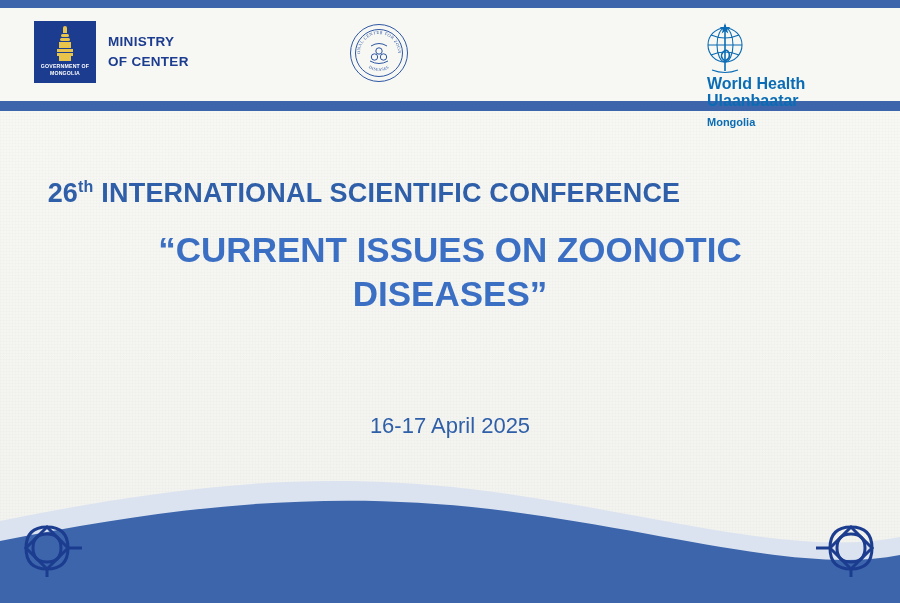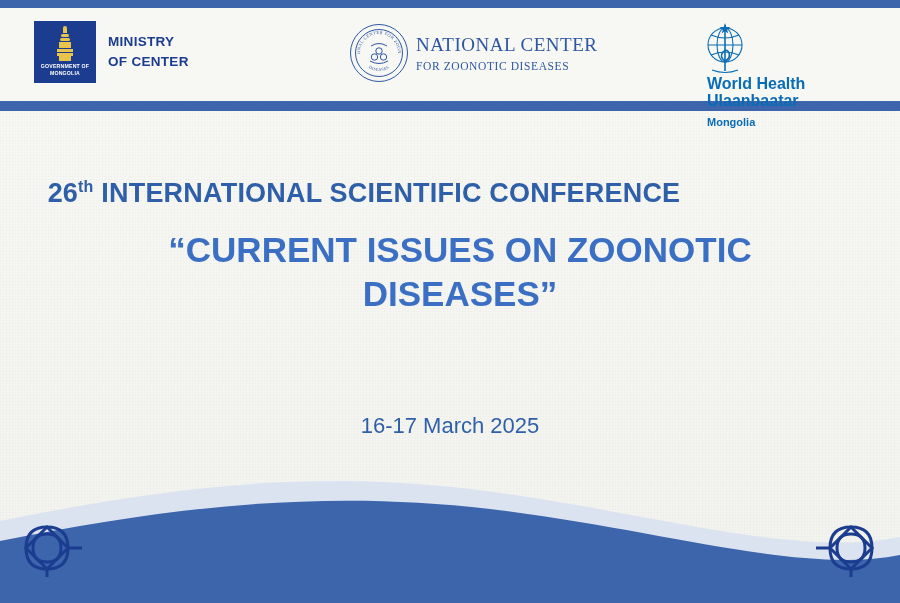--- a/index.html
+++ b/index.html
@@ -197,21 +197,21 @@
     font-weight: bold;
     letter-spacing: 0.2px;
   }
   .conf-line sup {
     font-size: 16px;
     vertical-align: super;
   }
   .conf-title {
     position: absolute;
     top: 228px;
-    left: 100px;
+    left: 90px;
     width: 720px;
     text-align: center;
     color: #3b6fc4;
     font-size: 35px;
     font-weight: bold;
     line-height: 1.27;
   }
   .conf-date {
     position: absolute;
     top: 413px;
@@ -295,24 +295,20 @@
           <textPath href="#arcBot" startOffset="50%" text-anchor="middle">DISEASES</textPath>
         </text>
         <g stroke="#2e57a3" stroke-width="1" fill="none">
           <circle cx="28" cy="26" r="3.2"></circle>
           <circle cx="23.5" cy="32" r="3.2"></circle>
           <circle cx="32.5" cy="32" r="3.2"></circle>
           <path d="M20 21 q8 -5 16 0"></path>
           <path d="M19 36 q9 5 18 0"></path>
         </g>
       </svg>
-    </div>
-    <div class="nczd-title">
-      <div class="nczd-line1">NATIONAL CENTER</div>
-      <div class="nczd-line2">FOR ZOONOTIC DISEASES</div>
     </div>
   </div>
 
   <div class="logo-who">
     <svg class="who-emblem" viewBox="0 0 50 54">
       <g fill="none" stroke="#0a6cb4" stroke-width="1.1">
         <circle cx="25" cy="24" r="17"></circle>
         <ellipse cx="25" cy="24" rx="8" ry="17"></ellipse>
         <line x1="8" y1="24" x2="42" y2="24"></line>
         <path d="M11 14 q14 6 28 0"></path>
@@ -333,21 +329,21 @@
       <div class="who-country">Mongolia</div>
     </div>
   </div>
 
   <div class="conf-line">
     <span>26</span><sup>th</sup><span> INTERNATIONAL SCIENTIFIC CONFERENCE</span>
   </div>
 
   <div class="conf-title">“CURRENT ISSUES ON ZOONOTIC DISEASES”</div>
 
-  <div class="conf-date">16-17 March 2025</div>
+  <div class="conf-date">16-17 April 2025</div>
 
   <svg class="wave" viewBox="0 0 900 140" preserveAspectRatio="none">
     <path d="M0,58 C160,26 300,6 470,26 C640,46 790,96 900,74 L900,140 L0,140 Z" fill="#dbe3f0"></path>
     <path d="M0,78 C170,44 320,26 490,46 C660,66 800,112 900,92 L900,140 L0,140 Z" fill="#3c65ac"></path>
   </svg>
 
   <svg class="knot left" viewBox="0 0 74 62">
     <g fill="none" stroke="#1b3c8f" stroke-width="3">
       <path d="M10 31 q0 -21 21 -21 q21 0 21 21 q0 21 -21 21 q-21 0 -21 -21 Z"></path>
       <path d="M17 31 q0 -14 14 -14 q14 0 14 14 q0 14 -14 14 q-14 0 -14 -14 Z"></path>

